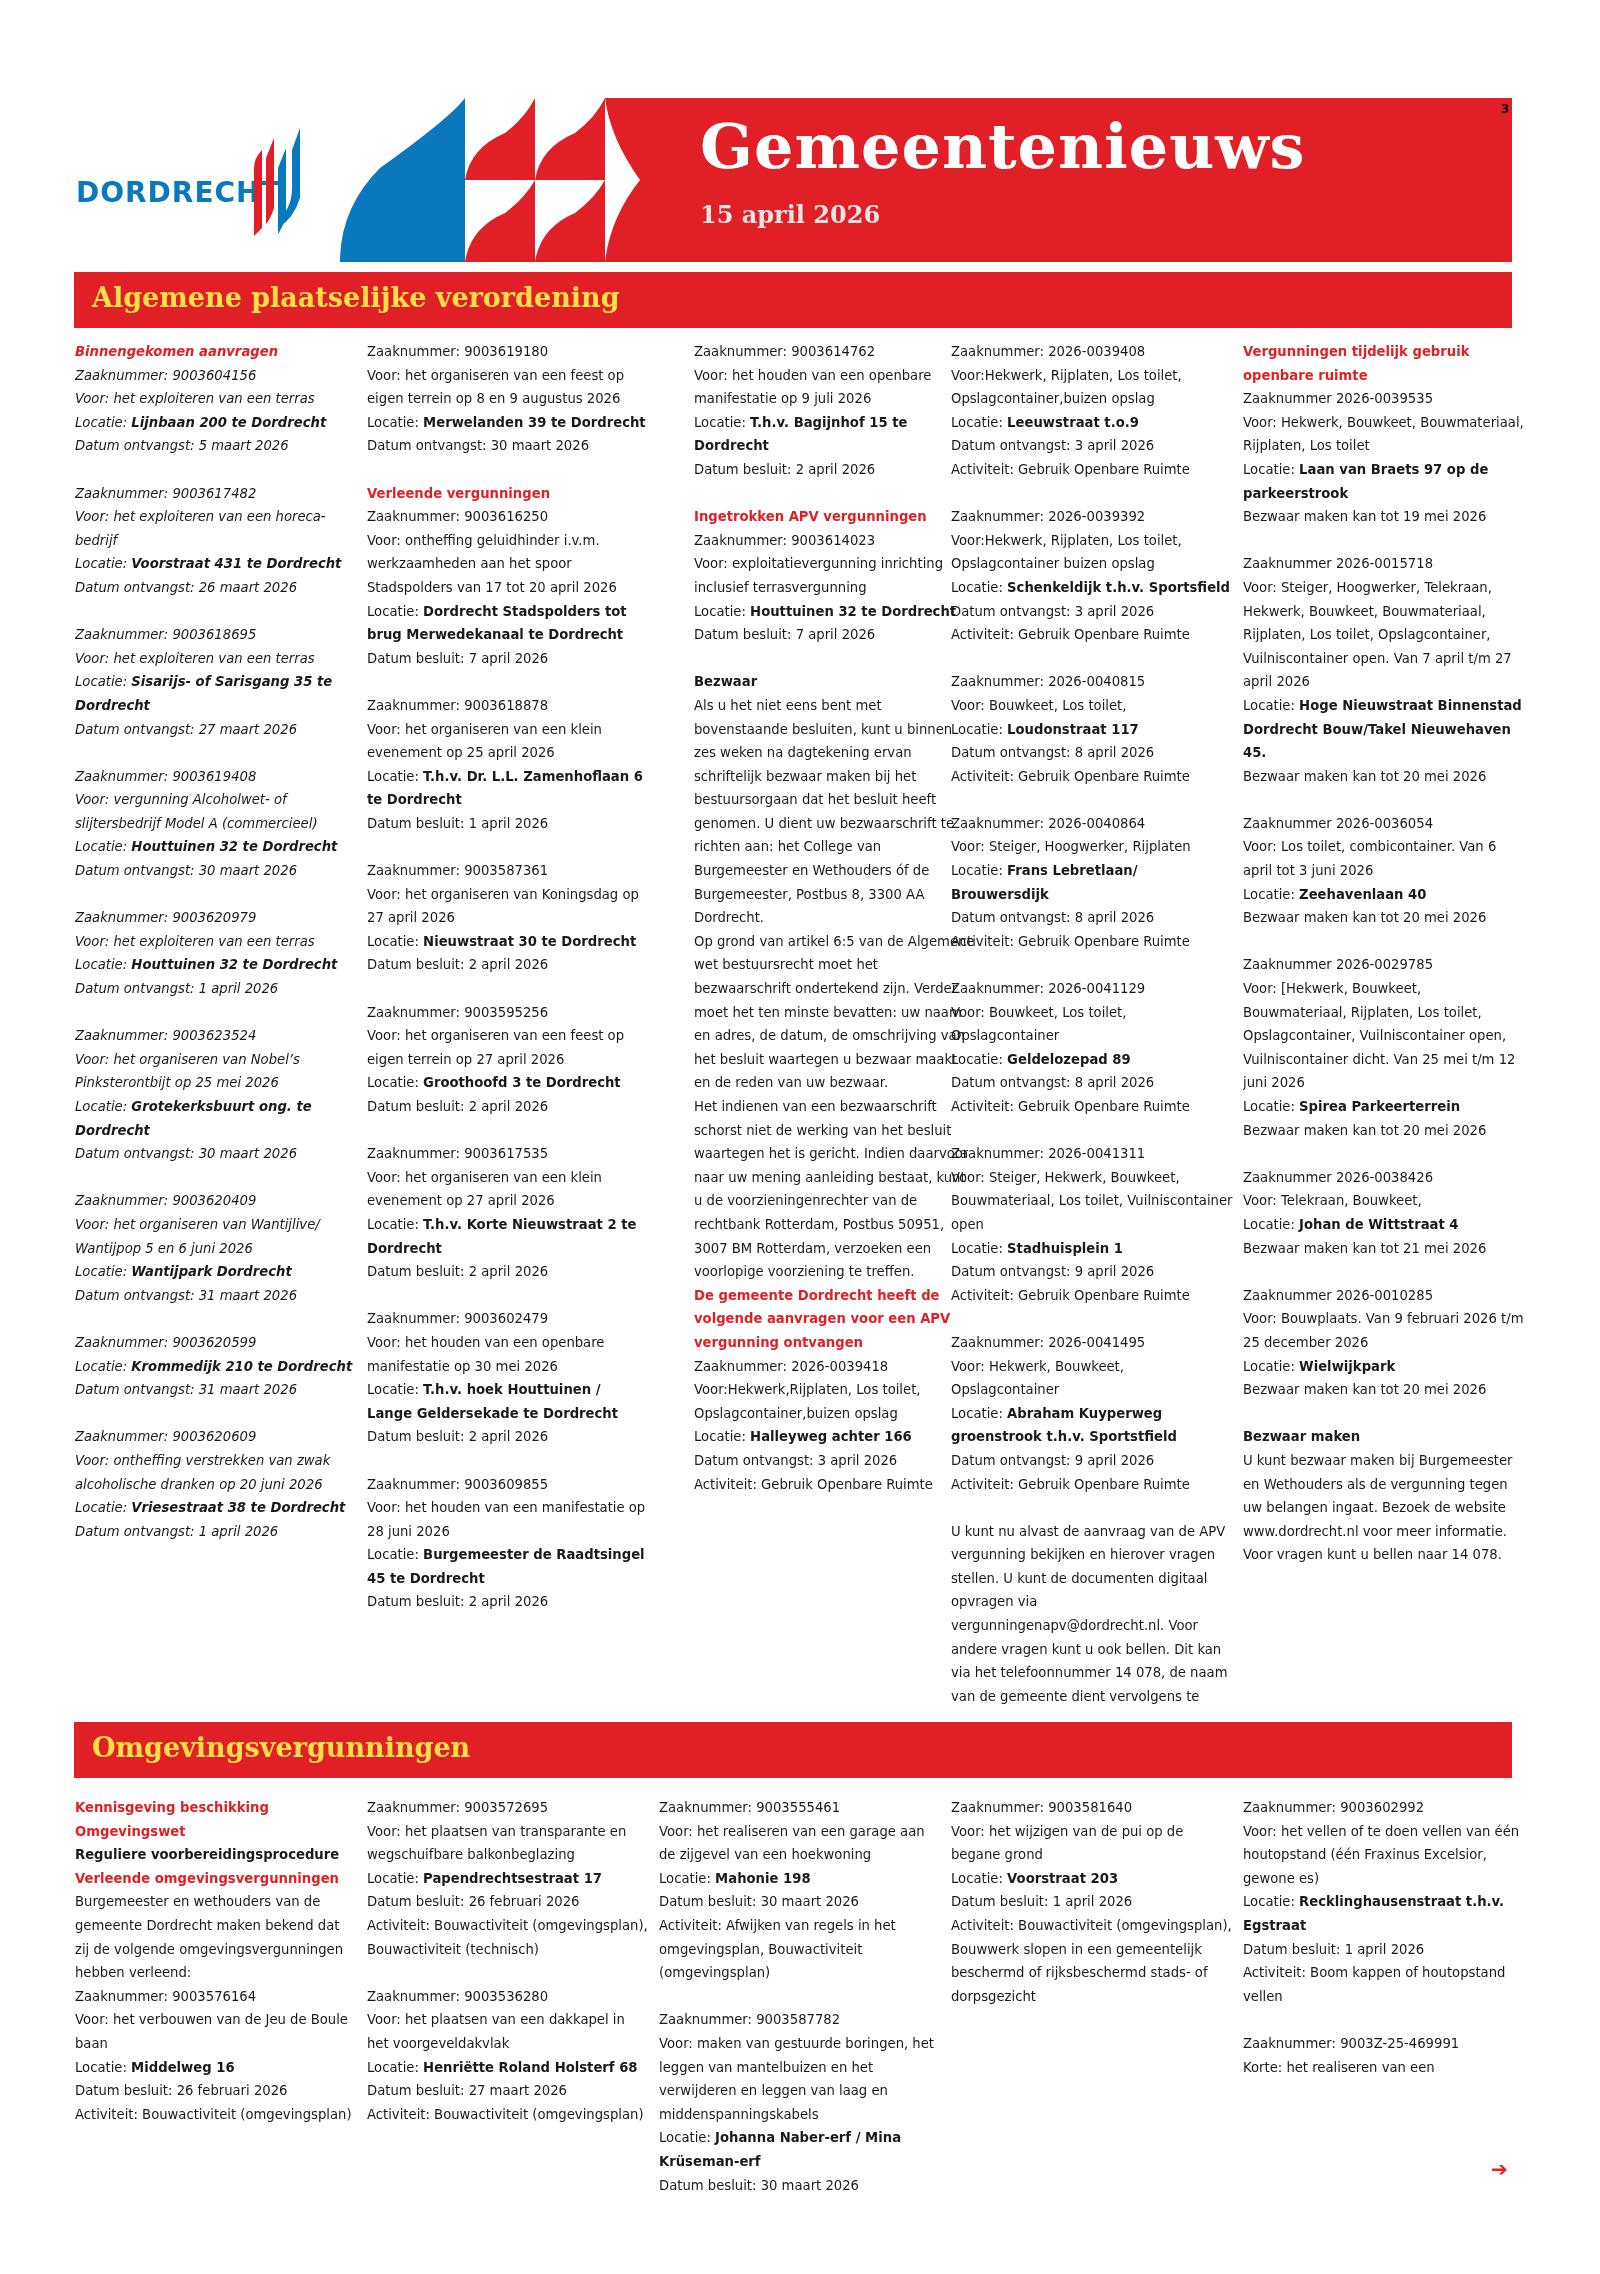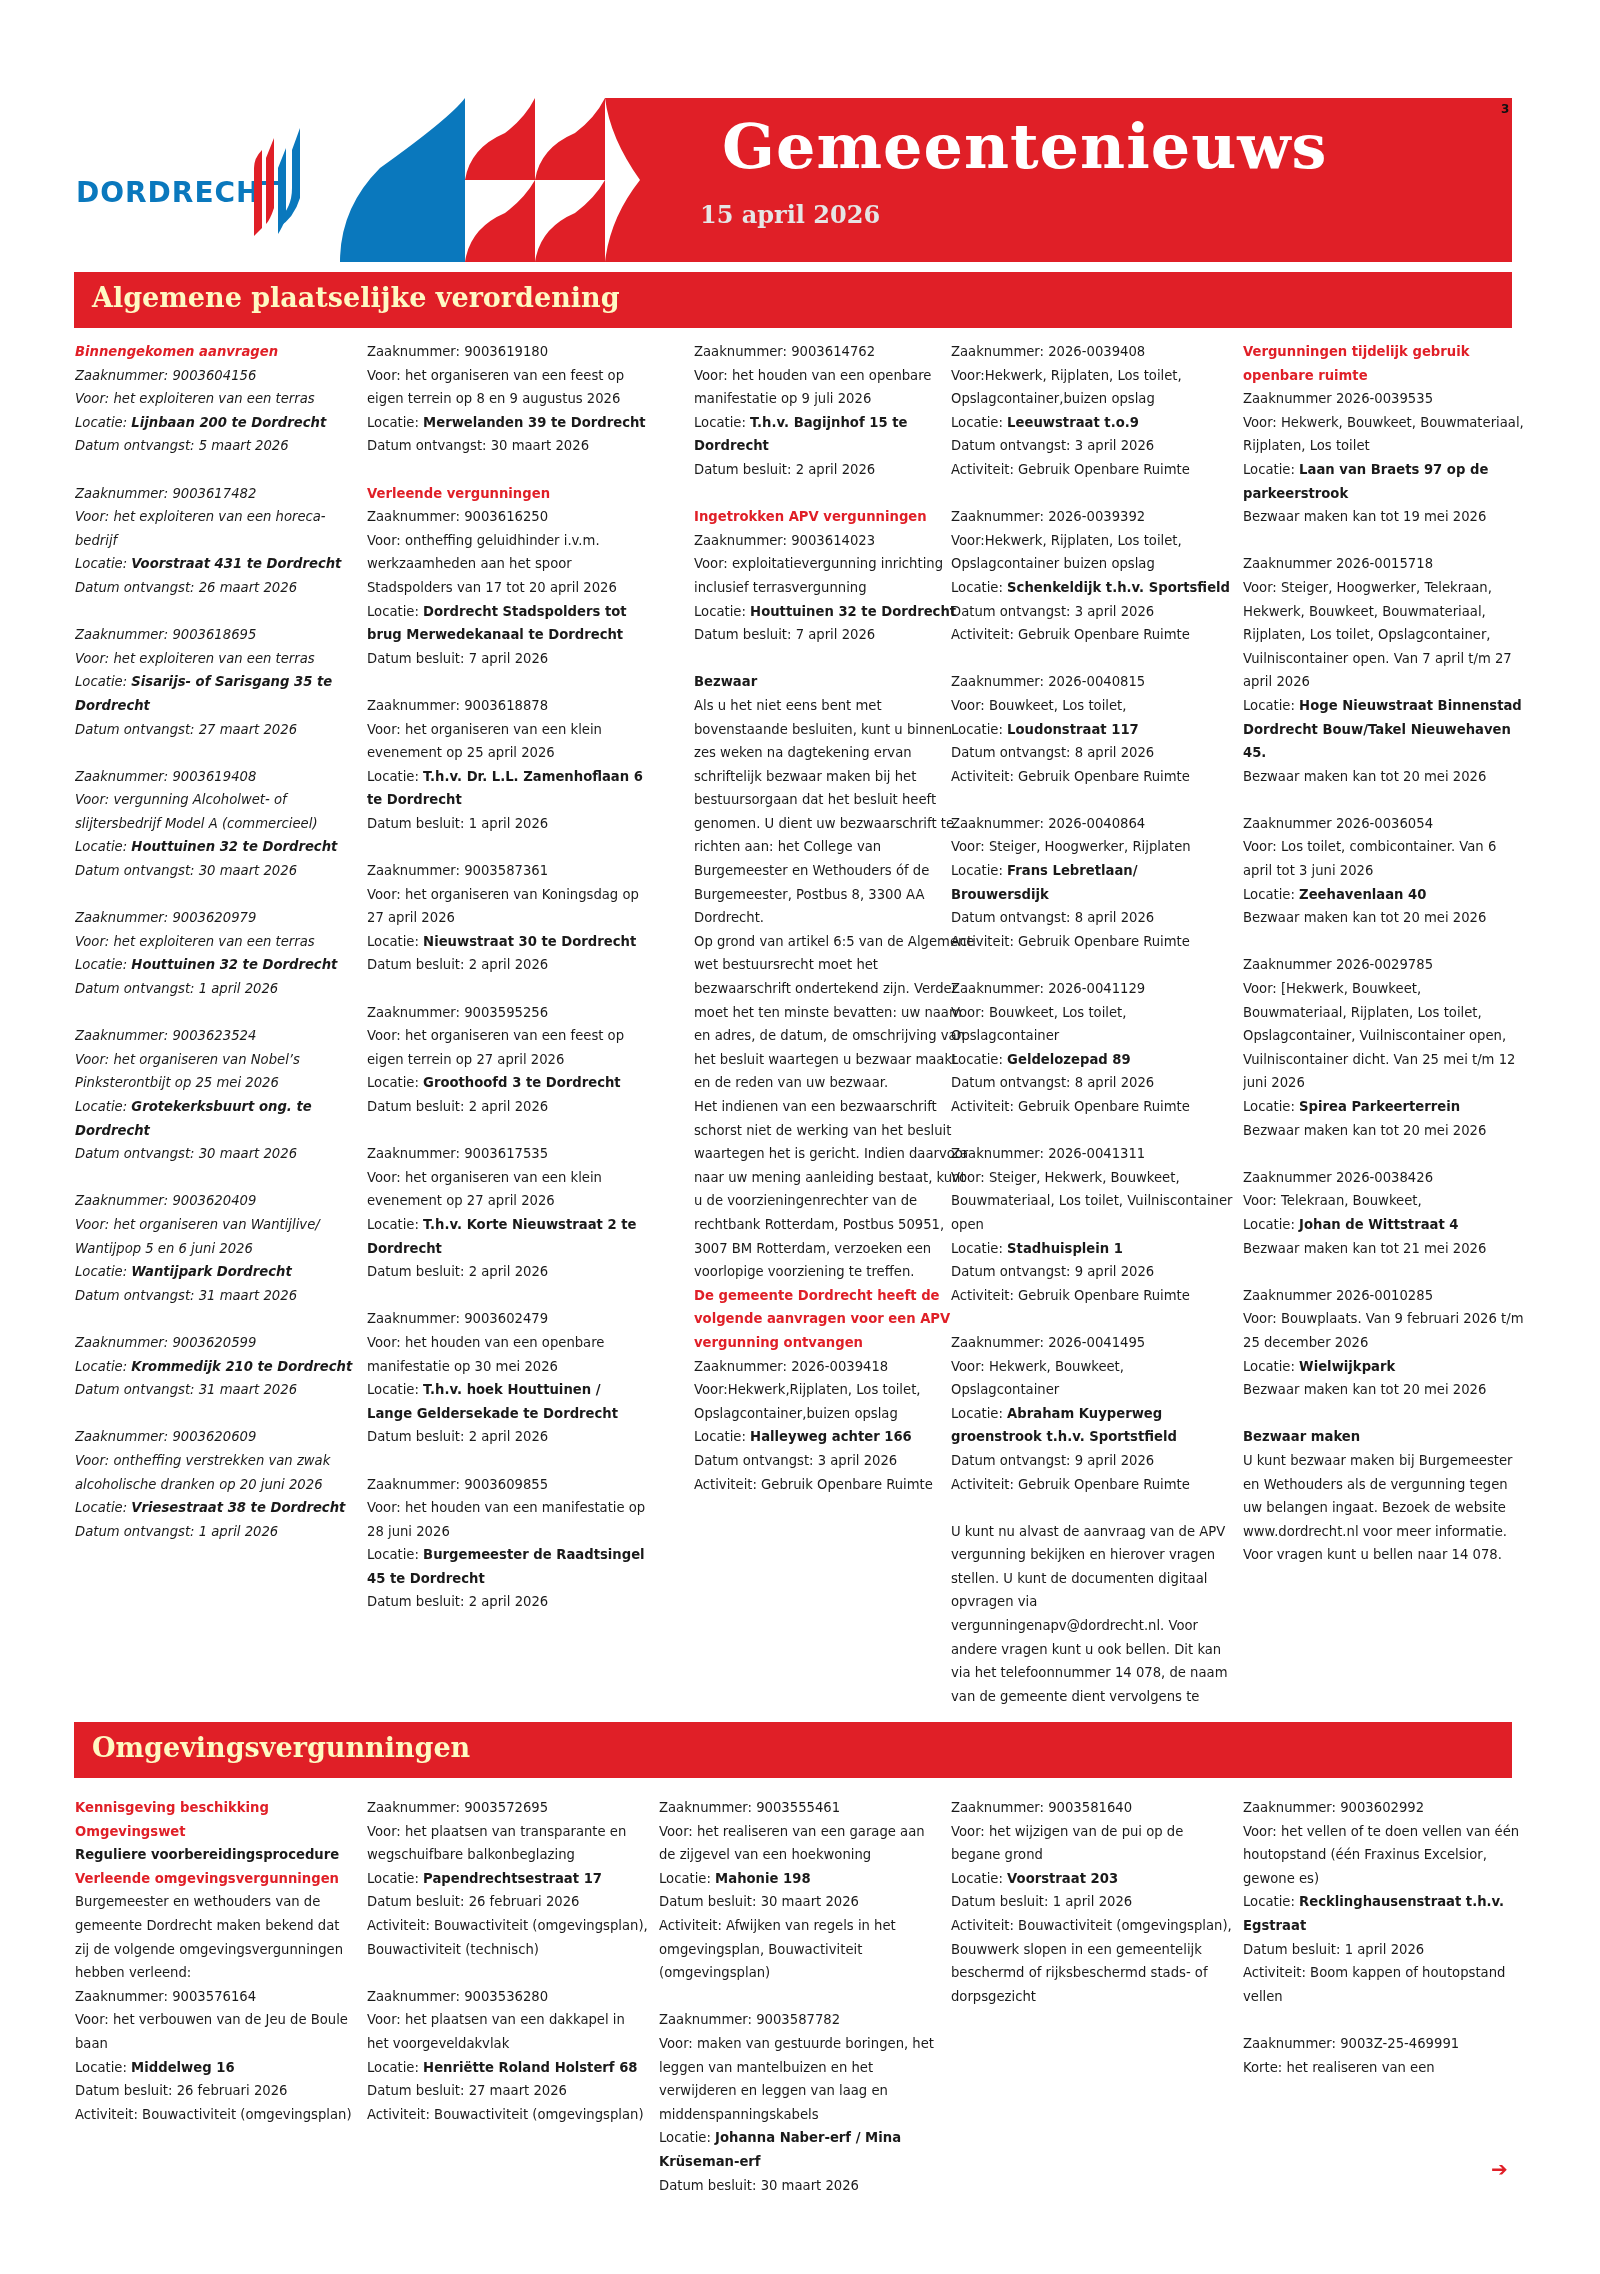--- a/index.html
+++ b/index.html
@@ -5,27 +5,27 @@
   html, body { margin: 0; padding: 0; background: #ffffff; }
   body { width: 1600px; height: 2274px; position: relative; overflow: hidden;
          font-family: "DejaVu Sans", sans-serif; color: #1a1a1a; }
   .logo { position: absolute; left: 76px; top: 128px; width: 260px; height: 120px; }
   .logo-text { position: absolute; left: 0; top: 48px; font-family: "DejaVu Sans", sans-serif;
                font-weight: bold; color: #0a78bd; font-size: 28px; letter-spacing: 1px; }
   .logo-mark { position: absolute; left: 172px; top: 0; }
   .banner-deco { position: absolute; left: 340px; top: 98px; }
   .masthead { position: absolute; left: 683px; top: 98px; width: 829px; height: 164px; background: #e01f27; }
   .masthead-title { position: absolute; left: 17px; top: 12px; font-family: "DejaVu Serif", serif;
-                    font-weight: bold; color: #fff; font-size: 62px; letter-spacing: 1px; margin-left: 22px; }
+                    font-weight: bold; color: #fff; font-size: 62px; letter-spacing: 1px; }
   .masthead-date { position: absolute; left: 17px; top: 102px; font-family: "DejaVu Serif", serif;
                    font-weight: bold; color: #e5e5e5; font-size: 24px; }
   .page-num { position: absolute; left: 1501px; top: 102px; font-size: 12px; font-weight: bold; color: #111; }
   .section-bar { position: absolute; left: 74px; width: 1438px; height: 56px; background: #e01f27; }
   .section-bar .t { position: absolute; left: 18px; top: 10px; font-family: "DejaVu Serif", serif;
-                    font-weight: bold; color: #fef9c3; font-size: 27px; }
+                    font-weight: bold; color: #fde047; font-size: 27px; }
   .col { position: absolute; width: 282px; font-size: 13.2px; line-height: 23.6px; }
   .col p { margin: 0; }
   .blk { margin-bottom: 23.6px; }
   .h-red { color: #e01f27; font-weight: bold; font-family: "DejaVu Sans", sans-serif; }
   .h-blk { font-weight: bold; }
   .b { font-weight: bold; }
   .arrow { position: absolute; left: 1491px; top: 2157px; color: #e01f27; font-size: 20px; font-weight: bold; }
 </style>
 </head>
 <body>

